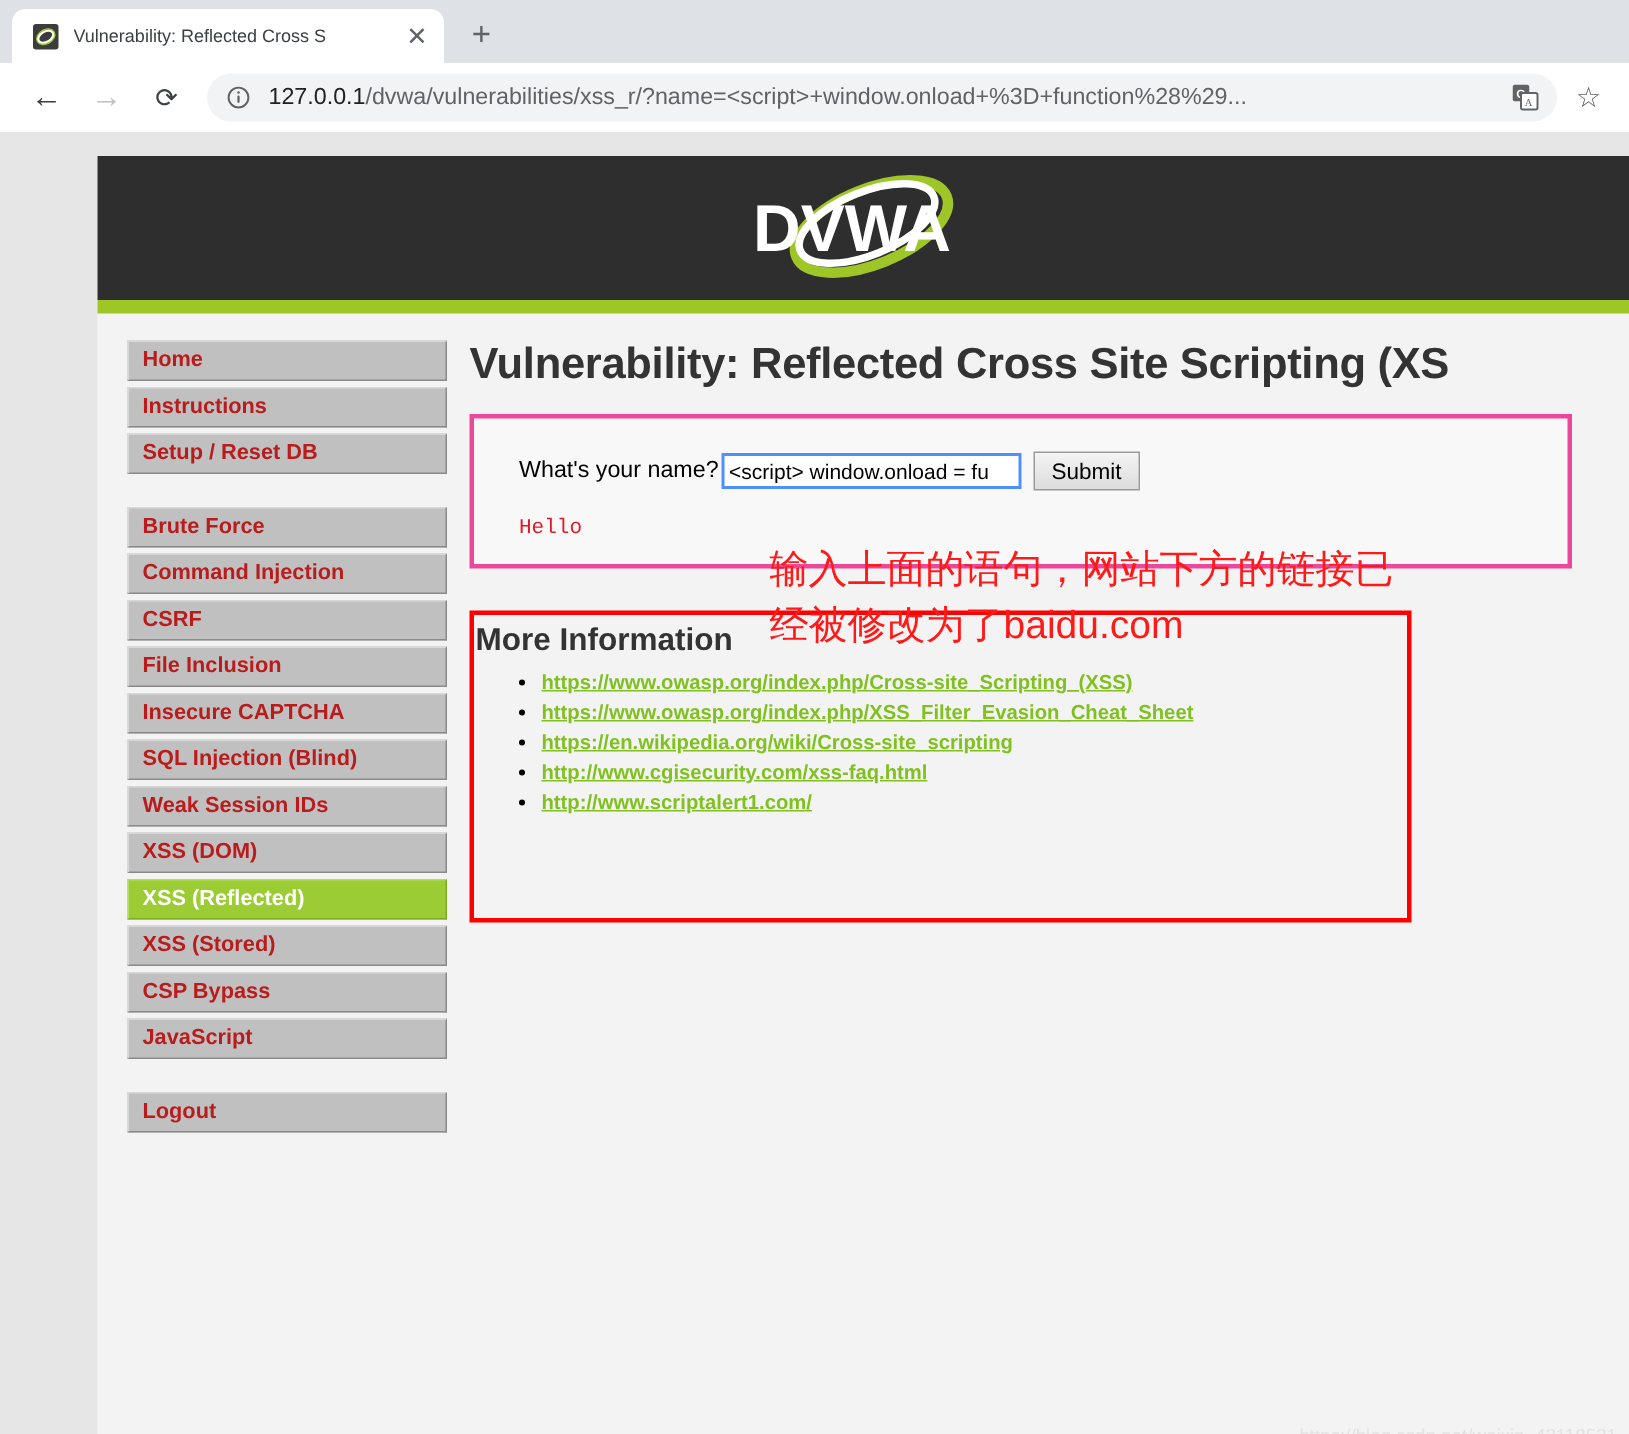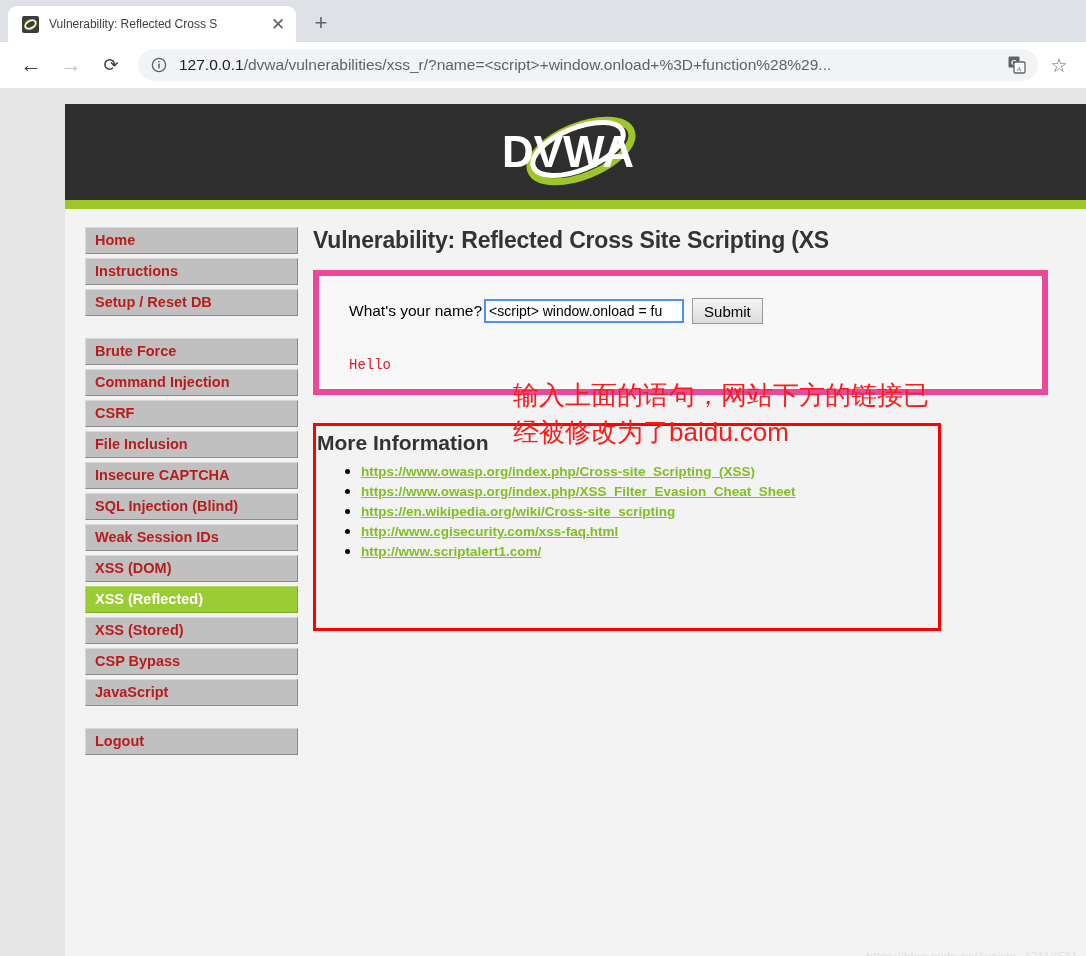--- a/index.html
+++ b/index.html
@@ -120,27 +120,27 @@
     white-space: nowrap; overflow: hidden;
   }
   .nav-item.active {
     background: #9ccc33; color: #ffffff;
     border-color: #7faa26; border-top-color: #b5dd63; border-left-color: #b5dd63;
   }
 
   
   .main { flex: 1 1 auto; padding-left: 13px; padding-right: 10px; position: relative; }
   .page-title {
-    font-size: 23px; font-weight: bold; color: #333333;
+    font-size: 29px; font-weight: bold; color: #333333;
     white-space: nowrap; letter-spacing: -0.2px;
     margin-bottom: 16px;
   }
 
   .form-box {
-    border: 6px solid #ec4899; background: #f8f8f8;
+    border: 3px solid #ec4899; background: #f8f8f8;
     width: 735px; padding: 22px 0 16px 30px;
     min-height: 96px;
   }
   .form-row { display: flex; align-items: center; }
   .form-label { font-size: 15.5px; color: #000000; margin-right: 2px; }
   .name-input {
     width: 200px; height: 24px;
     border: 2px solid #4d90fe;
     background: #ffffff;
     font-family: "Liberation Sans", sans-serif;
@@ -149,21 +149,21 @@
   }
   .submit-btn {
     margin-left: 8px; height: 26px; padding: 0 11px;
     background: linear-gradient(#f4f4f4, #dcdcdc);
     border: 1px solid #9a9a9a;
     font-family: "Liberation Sans", sans-serif;
     font-size: 15px; color: #000;
   }
   .hello {
     font-family: "Liberation Mono", monospace;
-    font-size: 14px; color: #e01b24; margin-top: 33px;
+    font-size: 14px; color: #e01b24; margin-top: 17px;
   }
 
   
   .info-block {
     width: 628px; margin-top: 28px;
     padding: 0 0 14px 0; position: relative;
   }
   .info-title {
     font-size: 21px; font-weight: bold; color: #333333;
     padding: 8px 0 6px 4px;

